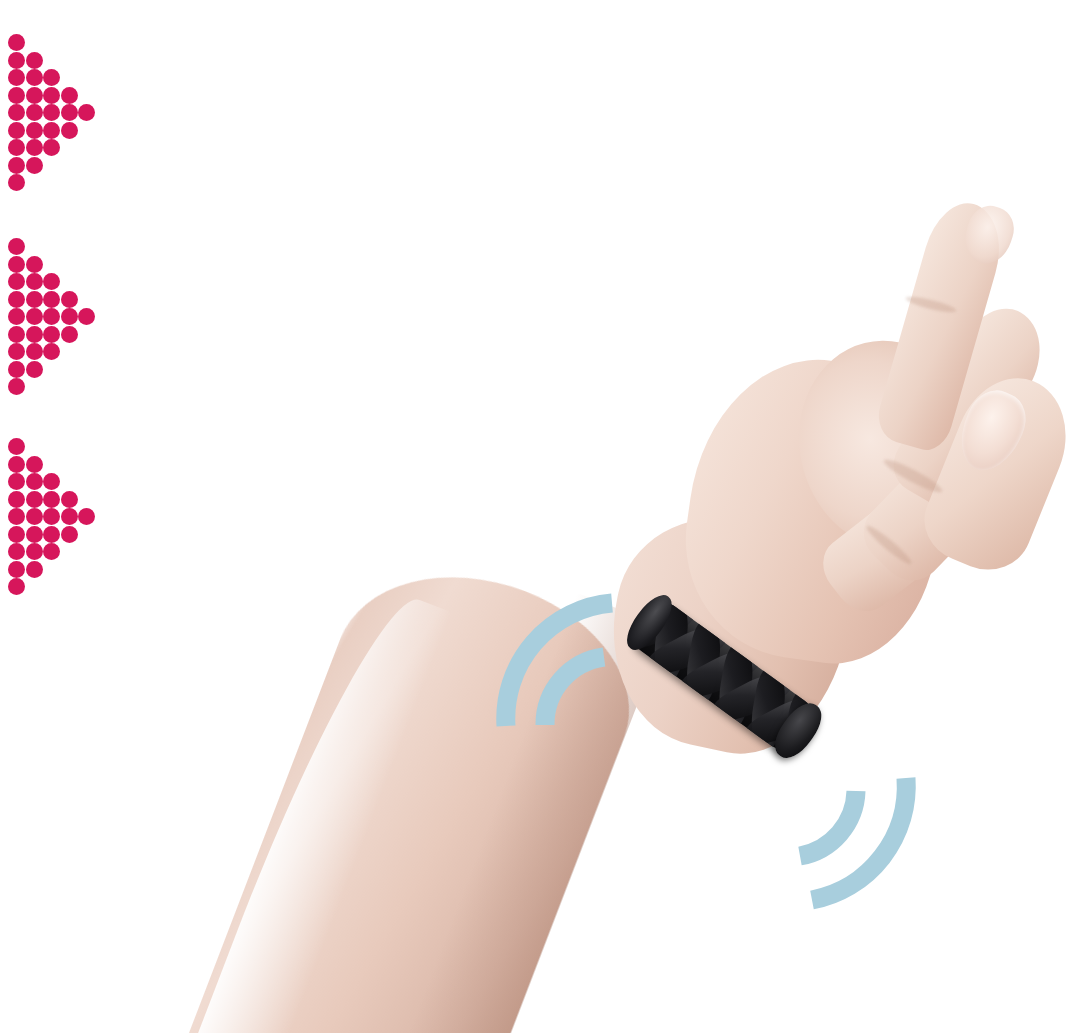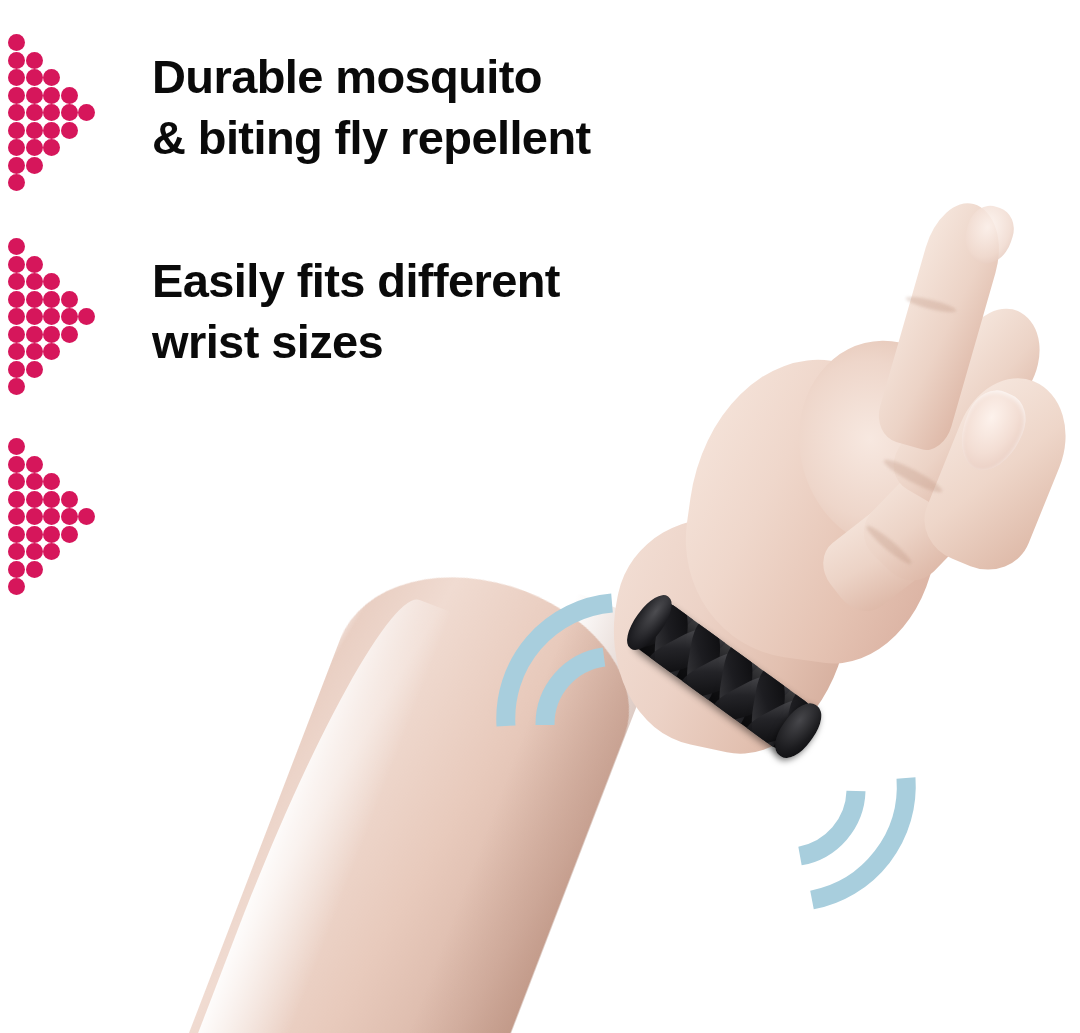--- a/index.html
+++ b/index.html
@@ -255,22 +255,20 @@
           <span style="left: 17.5px; top: 87.5px; width: 17px; height: 17px; background: rgb(214, 22, 91);"></span>
           <span style="left: 35px; top: 87.5px; width: 17px; height: 17px; background: rgb(214, 22, 91);"></span>
           <span style="left: 52.5px; top: 87.5px; width: 17px; height: 17px; background: rgb(214, 22, 91);"></span>
           <span style="left: 0px; top: 105px; width: 17px; height: 17px; background: rgb(214, 22, 91);"></span>
           <span style="left: 17.5px; top: 105px; width: 17px; height: 17px; background: rgb(214, 22, 91);"></span>
           <span style="left: 35px; top: 105px; width: 17px; height: 17px; background: rgb(214, 22, 91);"></span>
           <span style="left: 0px; top: 122.5px; width: 17px; height: 17px; background: rgb(214, 22, 91);"></span>
           <span style="left: 17.5px; top: 122.5px; width: 17px; height: 17px; background: rgb(214, 22, 91);"></span>
           <span style="left: 0px; top: 140px; width: 17px; height: 17px; background: rgb(214, 22, 91);"></span>
         </div>
-      <div class="ftext">Durable mosquito
-&amp; biting fly repellent</div>
     </div>
 
     <div class="feature f2">
       <div class="dotmark">
           <span style="left: 0px; top: 0px; width: 17px; height: 17px; background: rgb(214, 22, 91);"></span>
           <span style="left: 0px; top: 17.5px; width: 17px; height: 17px; background: rgb(214, 22, 91);"></span>
           <span style="left: 17.5px; top: 17.5px; width: 17px; height: 17px; background: rgb(214, 22, 91);"></span>
           <span style="left: 0px; top: 35px; width: 17px; height: 17px; background: rgb(214, 22, 91);"></span>
           <span style="left: 17.5px; top: 35px; width: 17px; height: 17px; background: rgb(214, 22, 91);"></span>
           <span style="left: 35px; top: 35px; width: 17px; height: 17px; background: rgb(214, 22, 91);"></span>
@@ -287,22 +285,20 @@
           <span style="left: 17.5px; top: 87.5px; width: 17px; height: 17px; background: rgb(214, 22, 91);"></span>
           <span style="left: 35px; top: 87.5px; width: 17px; height: 17px; background: rgb(214, 22, 91);"></span>
           <span style="left: 52.5px; top: 87.5px; width: 17px; height: 17px; background: rgb(214, 22, 91);"></span>
           <span style="left: 0px; top: 105px; width: 17px; height: 17px; background: rgb(214, 22, 91);"></span>
           <span style="left: 17.5px; top: 105px; width: 17px; height: 17px; background: rgb(214, 22, 91);"></span>
           <span style="left: 35px; top: 105px; width: 17px; height: 17px; background: rgb(214, 22, 91);"></span>
           <span style="left: 0px; top: 122.5px; width: 17px; height: 17px; background: rgb(214, 22, 91);"></span>
           <span style="left: 17.5px; top: 122.5px; width: 17px; height: 17px; background: rgb(214, 22, 91);"></span>
           <span style="left: 0px; top: 140px; width: 17px; height: 17px; background: rgb(214, 22, 91);"></span>
         </div>
-      <div class="ftext">Easily fits different
-wrist sizes</div>
     </div>
 
     <div class="feature f3">
       <div class="dotmark">
           <span style="left: 0px; top: 0px; width: 17px; height: 17px; background: rgb(214, 22, 91);"></span>
           <span style="left: 0px; top: 17.5px; width: 17px; height: 17px; background: rgb(214, 22, 91);"></span>
           <span style="left: 17.5px; top: 17.5px; width: 17px; height: 17px; background: rgb(214, 22, 91);"></span>
           <span style="left: 0px; top: 35px; width: 17px; height: 17px; background: rgb(214, 22, 91);"></span>
           <span style="left: 17.5px; top: 35px; width: 17px; height: 17px; background: rgb(214, 22, 91);"></span>
           <span style="left: 35px; top: 35px; width: 17px; height: 17px; background: rgb(214, 22, 91);"></span>

